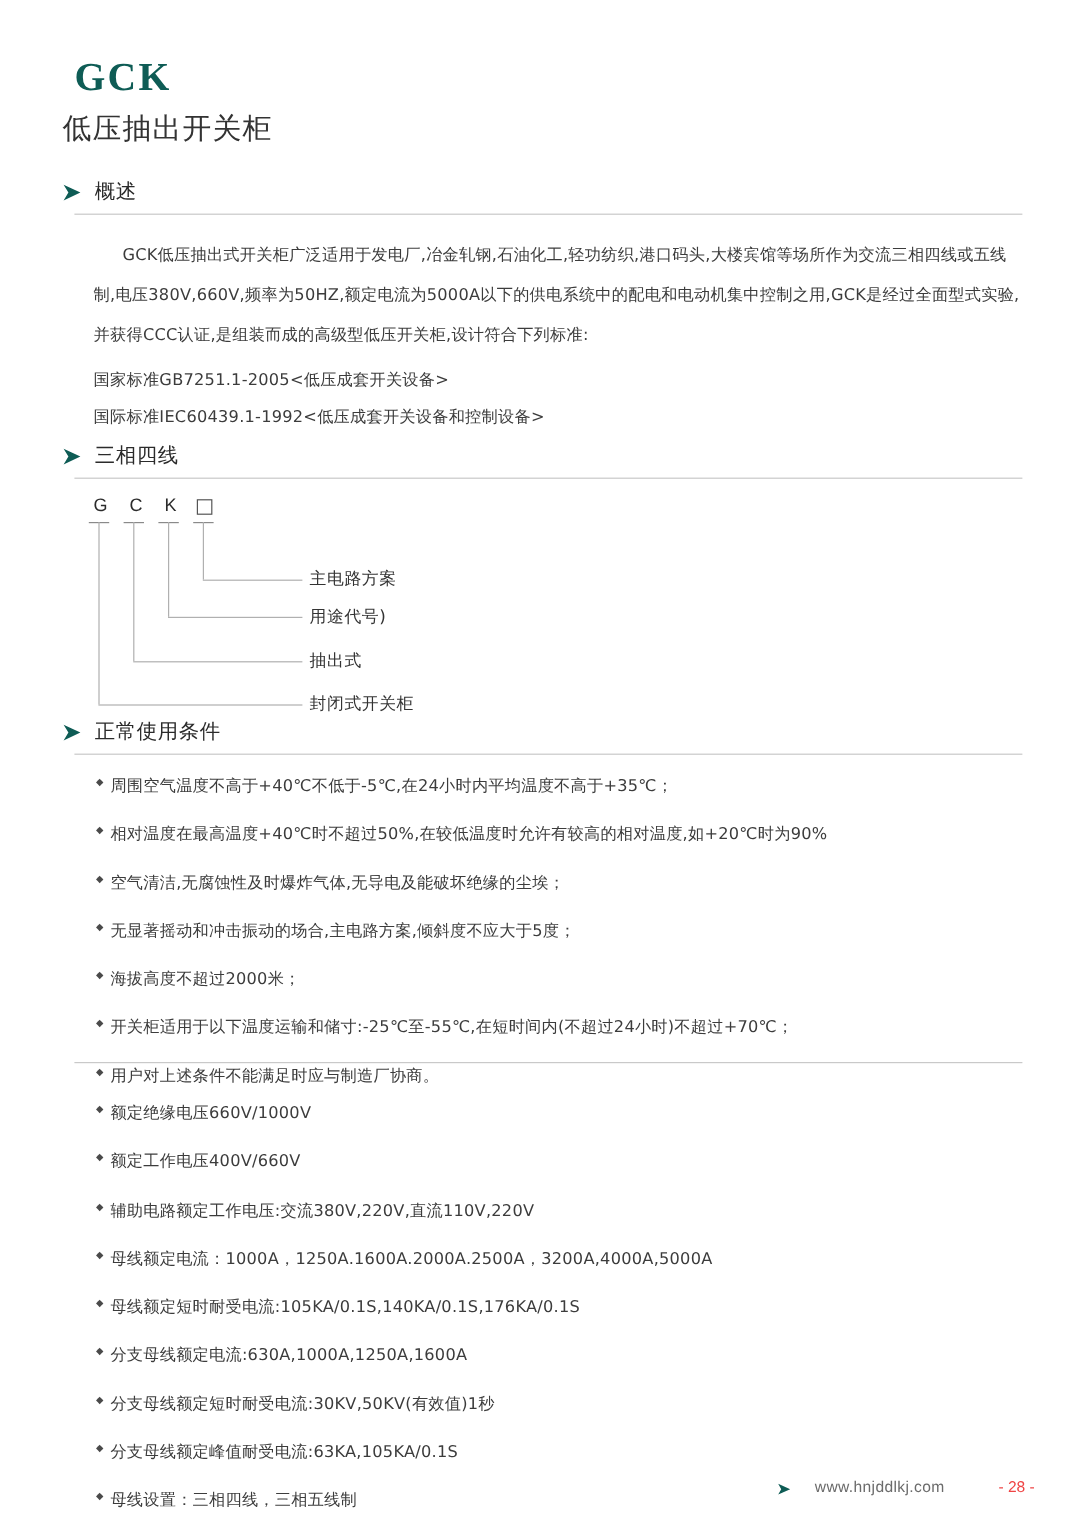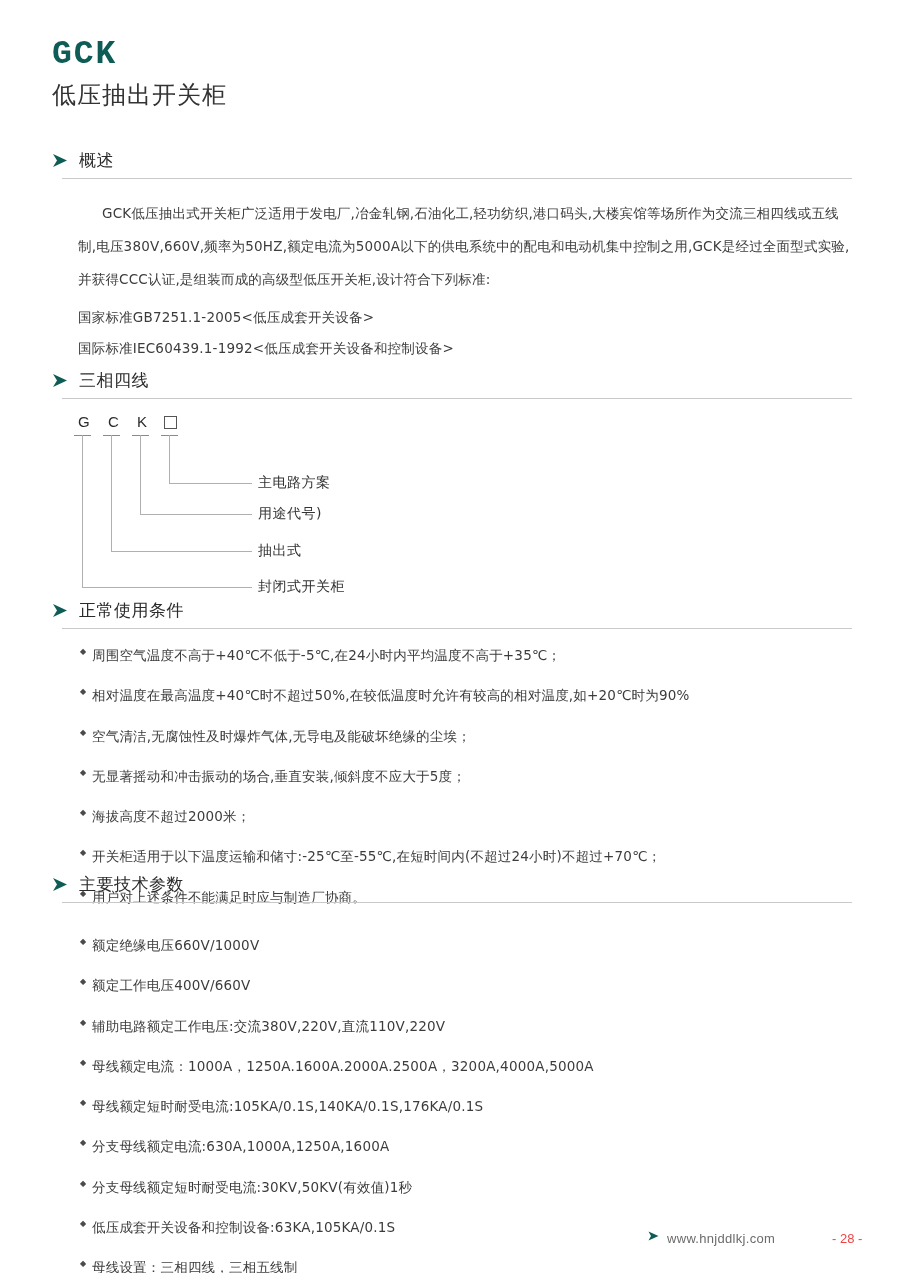--- a/index.html
+++ b/index.html
@@ -16,27 +16,27 @@
     overflow: hidden;
   }
 
   
   .page-header {
     position: absolute;
     left: 52px;
     top: 38px;
   }
   .brand-title {
-    font-family: Liberation Mono, monospace;
+    font-family: Liberation Serif, serif;
     font-size: 33px;
     font-weight: bold;
     letter-spacing: 2px;
     color: #0e5c55;
     line-height: 1.05;
-    margin: 0;
+    margin: 10px;
   }
   .brand-subtitle {
     font-size: 24px;
     font-weight: normal;
     color: #333333;
     letter-spacing: 1px;
     margin: 8px 0 0 0;
     line-height: 1.2;
   }
 
@@ -168,22 +168,22 @@
     left: 0;
     right: 0;
     bottom: 22px;
     height: 20px;
   }
   .footer-site {
     position: absolute;
     left: 648px;
     top: 0;
     display: flex;
-    align-items: flex-start;
-    gap: 8px;
+    align-items: flex-end;
+    gap: 20px;
   }
   .footer-arrow {
     width: 11px;
     height: 10px;
     display: block;
   }
   .footer-site-text {
     font-family: "Liberation Sans", sans-serif;
     font-size: 13px;
     color: #6b6b6b;
@@ -265,44 +265,38 @@
     <svg class="arrow-icon" viewBox="0 0 16 15">
       <path d="M1 1 L15 7.5 L1 14 L5 7.5 Z" fill="#0e5c55"></path>
     </svg>
     <span class="section-title">正常使用条件</span>
   </div>
   <hr class="section-rule">
   <ul class="bullet-list">
     <li>周围空气温度不高于+40℃不低于-5℃,在24小时内平均温度不高于+35℃；</li>
     <li>相对温度在最高温度+40℃时不超过50%,在较低温度时允许有较高的相对温度,如+20℃时为90%</li>
     <li>空气清洁,无腐蚀性及时爆炸气体,无导电及能破坏绝缘的尘埃；</li>
-    <li>无显著摇动和冲击振动的场合,垂直安装,倾斜度不应大于5度；</li>
+    <li>无显著摇动和冲击振动的场合,主电路方案,倾斜度不应大于5度；</li>
     <li>海拔高度不超过2000米；</li>
     <li>开关柜适用于以下温度运输和储寸:-25℃至-55℃,在短时间内(不超过24小时)不超过+70℃；</li>
     <li>用户对上述条件不能满足时应与制造厂协商。</li>
   </ul>
 </div>
 
 <div class="section" style="top:876px;">
-  <div class="section-head">
-    <svg class="arrow-icon" viewBox="0 0 16 15">
-      <path d="M1 1 L15 7.5 L1 14 L5 7.5 Z" fill="#0e5c55"></path>
-    </svg>
-    <span class="section-title">主要技术参数</span>
-  </div>
   <hr class="section-rule">
   <ul class="bullet-list" style="margin-top:32px;">
     <li>额定绝缘电压660V/1000V</li>
     <li>额定工作电压400V/660V</li>
     <li>辅助电路额定工作电压:交流380V,220V,直流110V,220V</li>
     <li>母线额定电流：1000A，1250A.1600A.2000A.2500A，3200A,4000A,5000A</li>
     <li>母线额定短时耐受电流:105KA/0.1S,140KA/0.1S,176KA/0.1S</li>
     <li>分支母线额定电流:630A,1000A,1250A,1600A</li>
     <li>分支母线额定短时耐受电流:30KV,50KV(有效值)1秒</li>
-    <li>低压成套开关设备和控制设备:63KA,105KA/0.1S</li>
+    <li>分支母线额定峰值耐受电流:63KA,105KA/0.1S</li>
     <li>母线设置：三相四线，三相五线制</li>
   </ul>
 </div>
 
 <div class="footer">
   <div class="footer-site">
     <svg class="footer-arrow" viewBox="0 0 11 10">
       <path d="M0.5 0.5 L10.5 5 L0.5 9.5 L3 5 Z" fill="#0e5c55"></path>
     </svg>
     <span class="footer-site-text">www.hnjddlkj.com</span>

